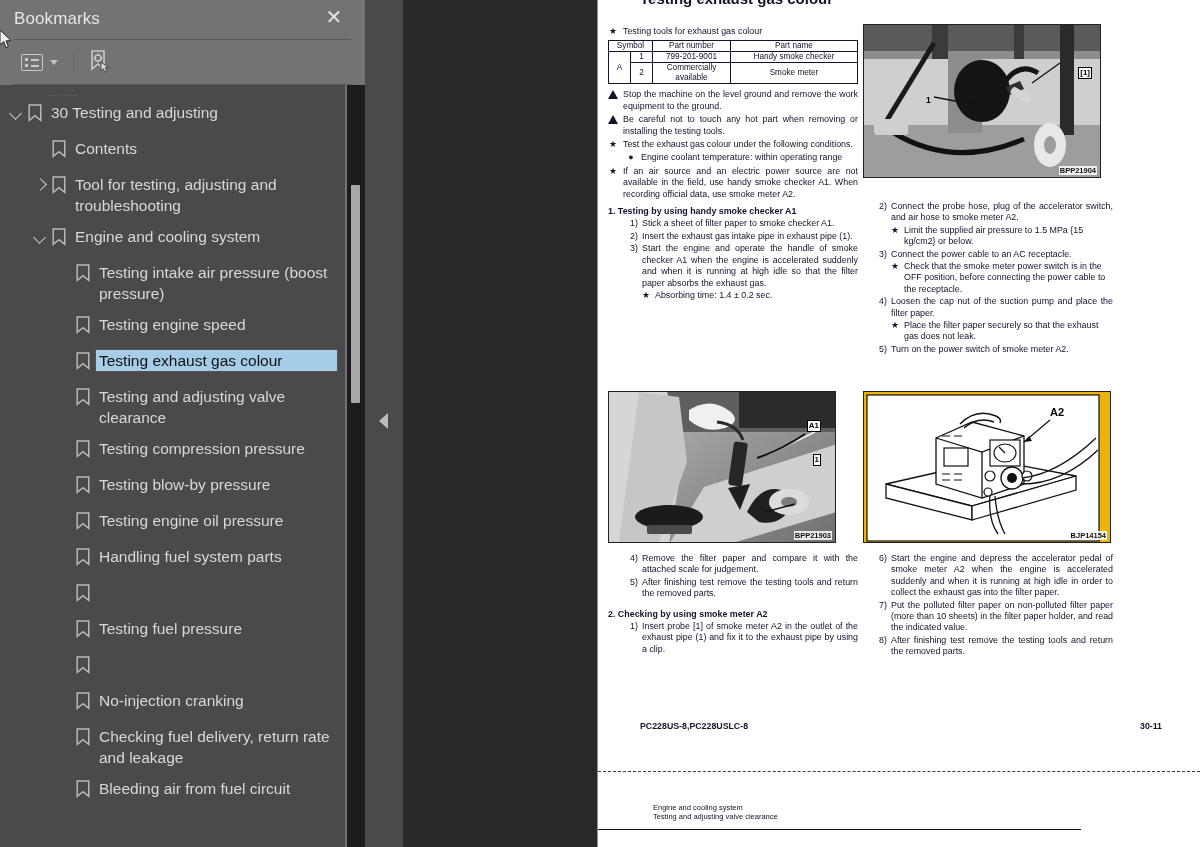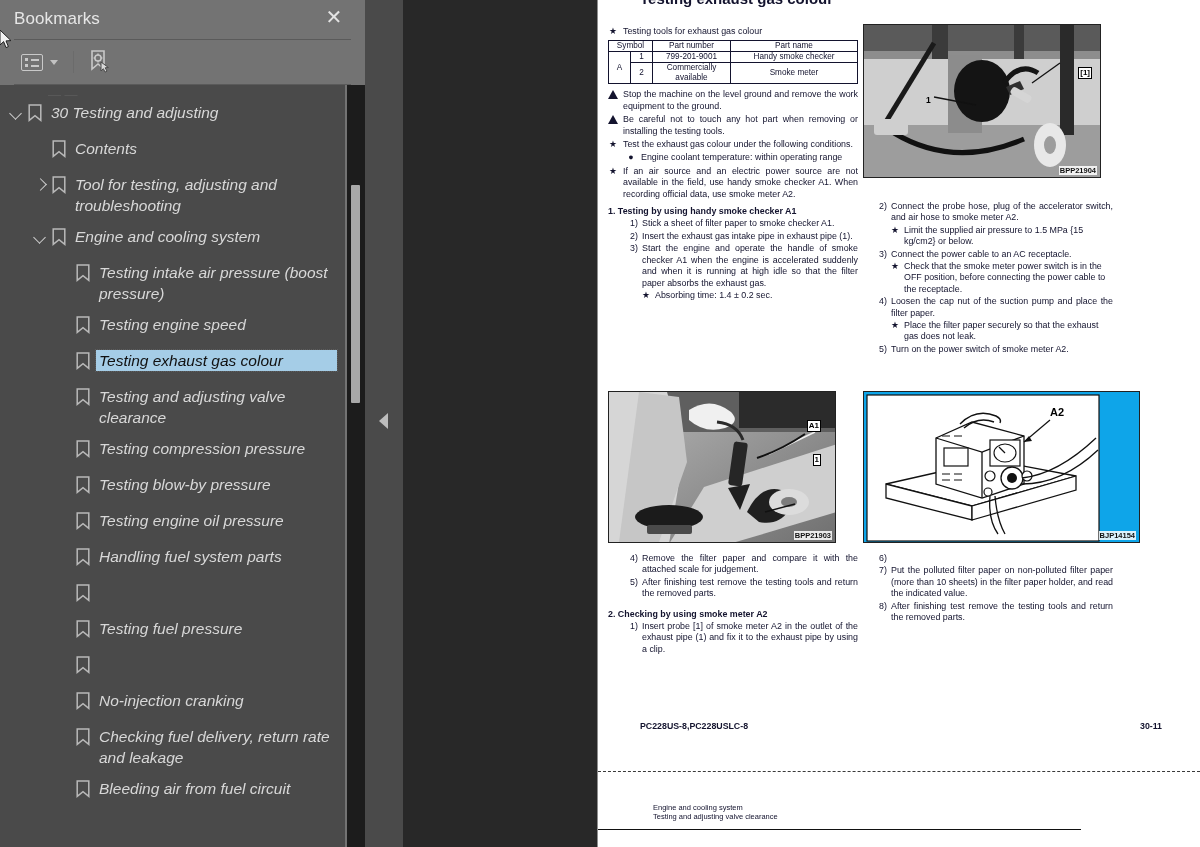--- a/index.html
+++ b/index.html
@@ -103,21 +103,21 @@
     content: ""; position: absolute; left: 6px; top: 6px;
     width: 8px; height: 8px;
     border-right: 1.7px solid #cfcfcf; border-top: 1.7px solid #cfcfcf;
     transform: rotate(45deg);
   }
   .bm-ico {
     flex: 0 0 14px; width: 14px; height: 18px;
     margin: 2px 9px 0 0; position: relative;
   }
   .bm-ico svg { display: block; }
-  .bm-label { flex: 1 1 auto; padding-right: 6px; font-style: italic; }
+  .bm-label { flex: 1 1 auto; padding-right: 6px; }
   .bm-item.sel { }
   .bm-item.sel .bm-label {
     background: #a5cde7;
     color: #111;
     outline: 1px dotted #5c5c5c;
     display: inline-block;
     padding: 0 3px;
     margin-left: -3px;
   }
   
@@ -661,21 +661,21 @@
           <div class="sub-star tl" style="padding-left:28px">
             <span class="mk">★</span>
             <span class="bd">Place the filter paper securely so that the exhaust gas does not leak.</span>
           </div>
           <div class="num-line tl" style="padding-left:8px">
             <span class="nm">5)</span>
             <span class="nb">Turn on the power switch of smoke meter A2.</span>
           </div>
         </div>
 
-        <div class="fig" style="left:265px; top:391px; width:277px; height:152px; background:#0ea5e9;">
+        <div class="fig" style="left:265px; top:391px; width:248px; height:152px; background:#eab308;">
           <svg width="238" height="152" viewBox="0 0 238 152">
             <rect x="3" y="3" width="232" height="146" fill="#fff" stroke="#111" stroke-width="1.2"></rect>
 
             <path d="M22 92 L128 68 L212 84 L108 114 Z" fill="#fff" stroke="#111" stroke-width="1.3"></path>
             <path d="M22 92 L22 106 L108 128 L108 114 Z" fill="#fff" stroke="#111" stroke-width="1.3"></path>
             <path d="M108 114 L108 128 L212 98 L212 84 Z" fill="#fff" stroke="#111" stroke-width="1.3"></path>
 
             <path d="M72 46 L108 30 L160 44 L160 92 L118 106 L72 92 Z" fill="#fff" stroke="#111" stroke-width="1.3"></path>
             <path d="M72 46 L118 60 L160 44" fill="none" stroke="#111" stroke-width="1.3"></path>
             <path d="M118 60 L118 106" fill="none" stroke="#111" stroke-width="1.3"></path>
@@ -704,20 +704,21 @@
             <path d="M160 50 L186 28" stroke="#111" stroke-width="1.2"></path>
             <path d="M160 50 l8 -1 l-3 -5 z" fill="#111"></path>
           </svg>
           <span class="lbl" style="left:186px; top:14px; font-size:11px;">A2</span>
           <span class="code">BJP14154</span>
         </div>
 
         <div style="position:absolute; left:265px; top:552px; width:250px;">
           <div class="num-line tl" style="padding-left:8px">
             <span class="nm">6)</span>
+            <span class="nb just">Start the engine and depress the accelerator pedal of smoke meter A2 when the engine is accelerated suddenly and when it is running at high idle in order to collect the exhaust gas into the filter paper.</span>
           </div>
           <div class="num-line tl" style="padding-left:8px">
             <span class="nm">7)</span>
             <span class="nb just">Put the polluted filter paper on non-polluted filter paper (more than 10 sheets) in the filter paper holder, and read the indicated value.</span>
           </div>
           <div class="num-line tl" style="padding-left:8px">
             <span class="nm">8)</span>
             <span class="nb just">After finishing test remove the testing tools and return the removed parts.</span>
           </div>
         </div>

